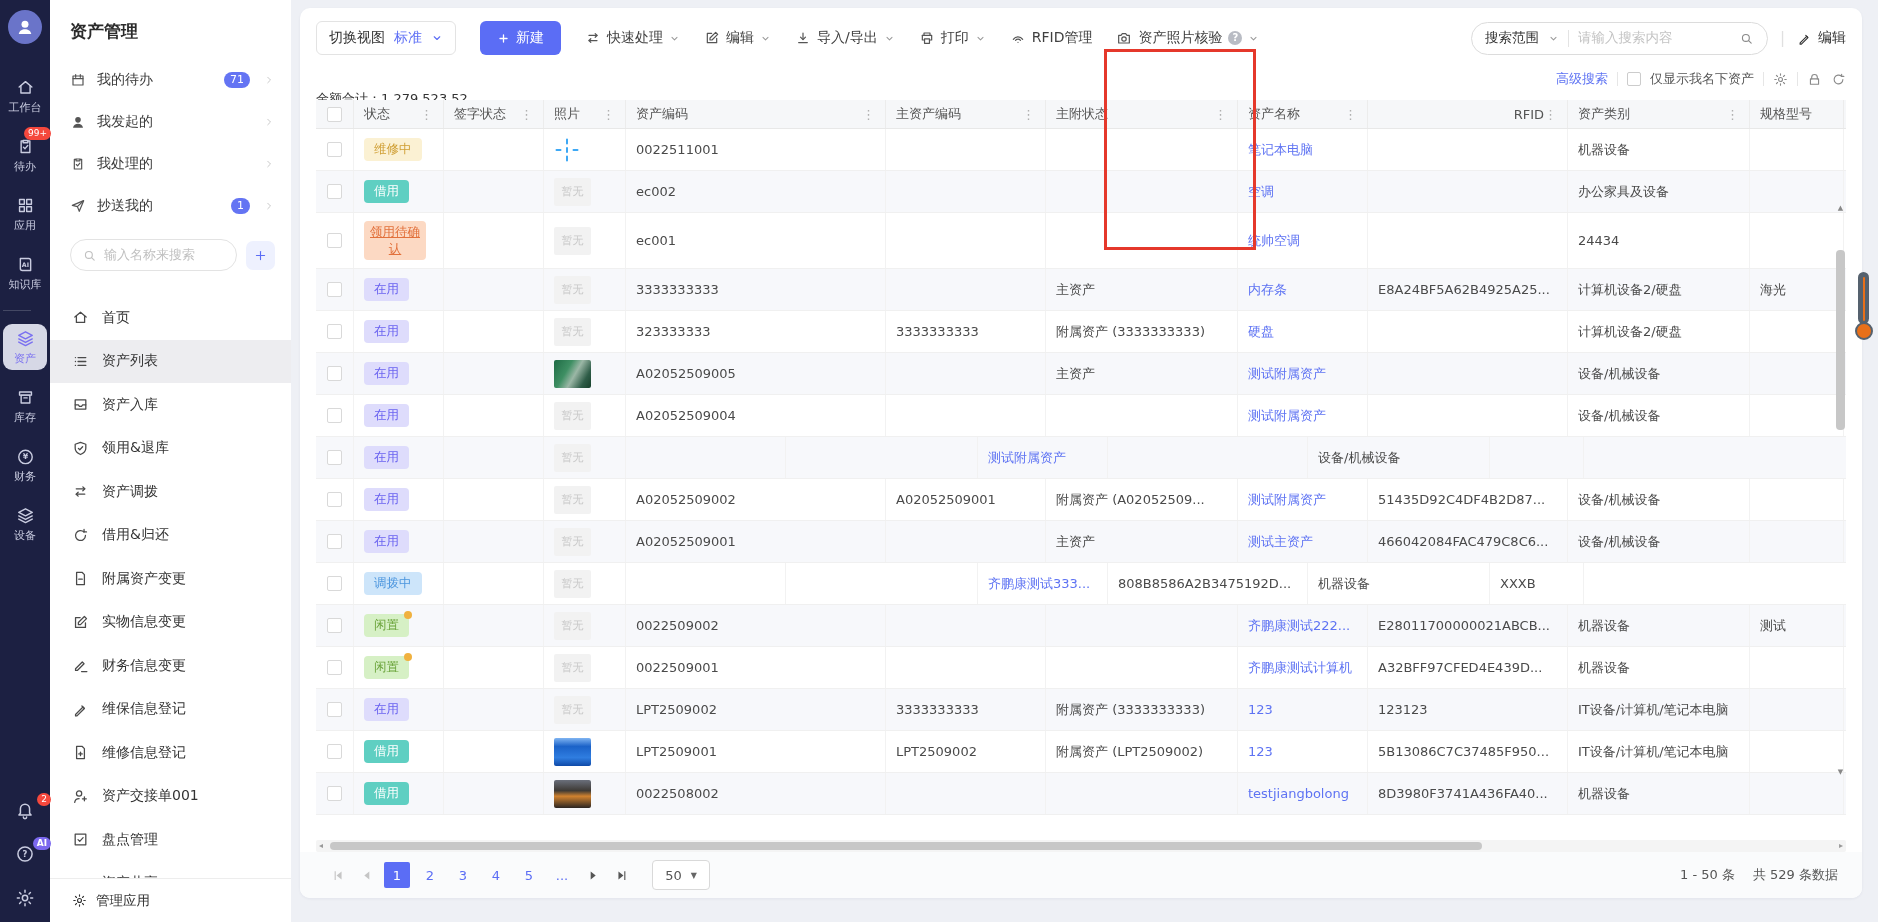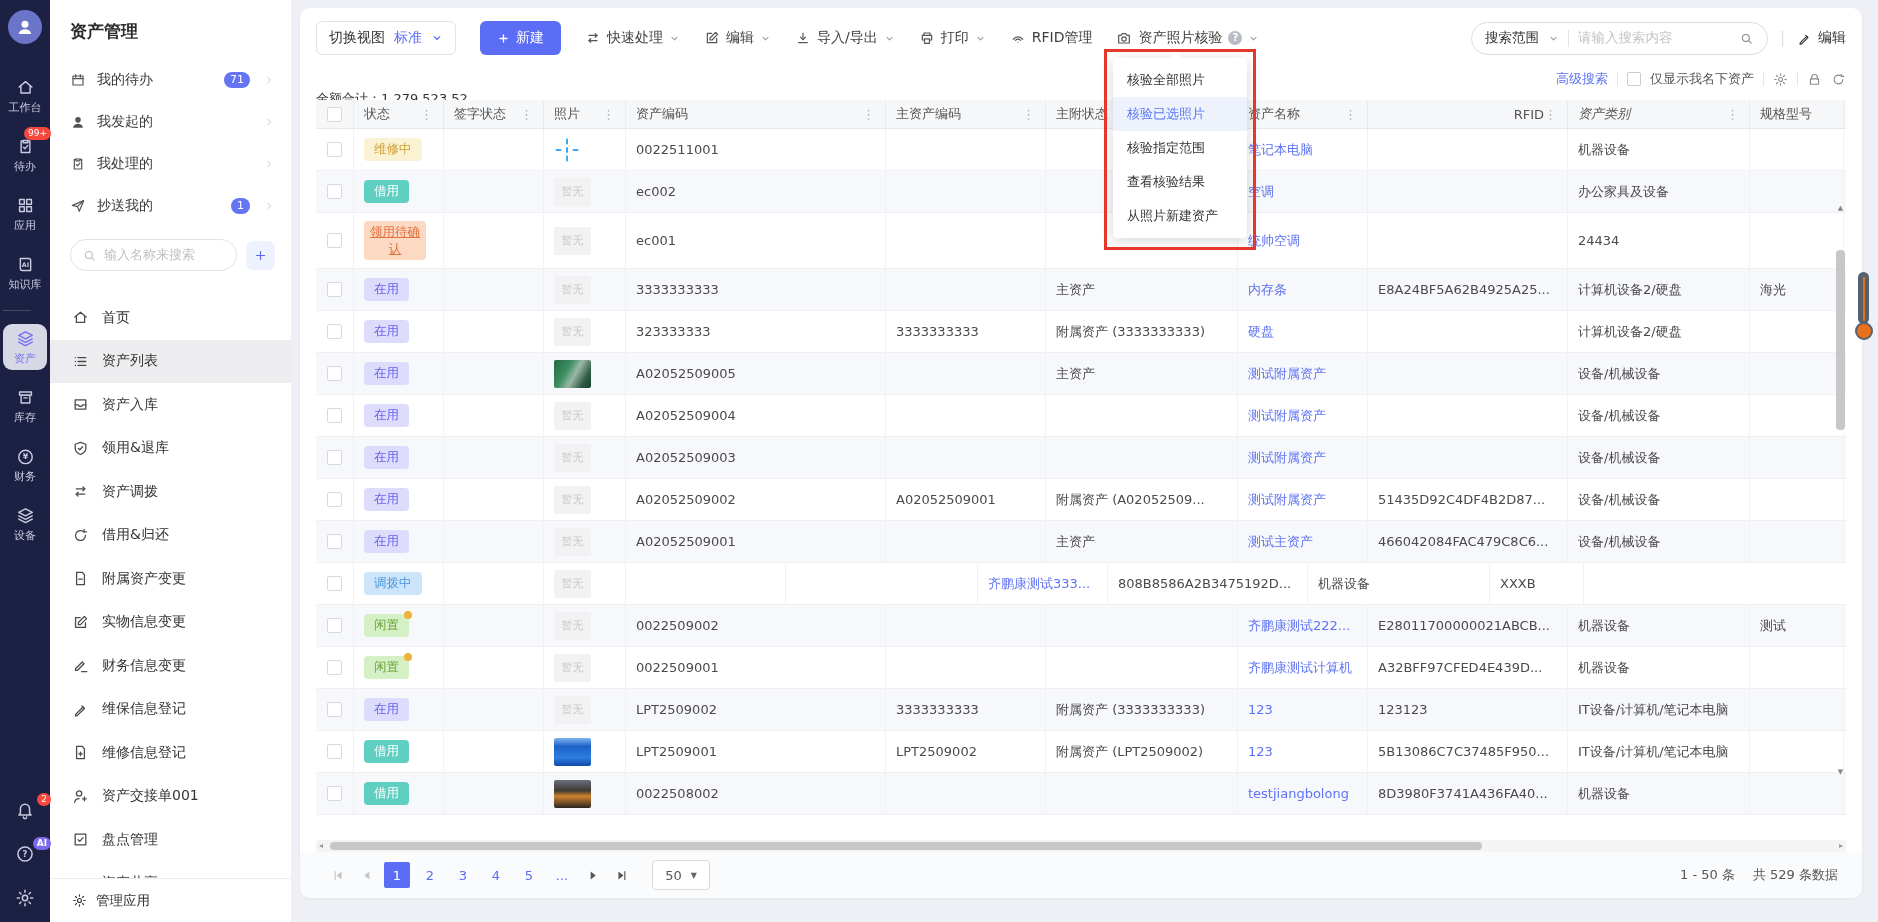--- a/index.html
+++ b/index.html
@@ -585,30 +585,20 @@
         <div class="edit-link">
           <span id="edit-pencil">
               <svg width="15" height="15" viewBox="0 0 24 24" fill="none" stroke="currentColor" stroke-width="1.8" stroke-linecap="round" stroke-linejoin="round">
                 <path d="M5 19 15.5 8.5l2 2L7 21H5Z"></path>
                 <path d="M14 7l3 3"></path>
               </svg>
             </span>
           <span>编辑</span>
         </div>
       </div>
-      <div id="dropdown">
-        <div class="caret"></div>
-        <div id="dropdown-menu">
-            <div class="dd-item">核验全部照片</div>
-            <div class="dd-item active">核验已选照片</div>
-            <div class="dd-item">核验指定范围</div>
-            <div class="dd-item">查看核验结果</div>
-            <div class="dd-item">从照片新建资产</div>
-          </div>
-      </div>
       <div id="redbox"></div>
     </div>
 
     <div id="row2">
       <span class="amount"><span>金额合计：</span><span>1,279,523.52</span></span>
       <div id="row2-right">
         <span class="adv">高级搜索</span>
         <span class="thin-sep"></span>
         <span class="cbx"></span>
         <span>仅显示我名下资产</span>
@@ -665,21 +655,21 @@
             <span class="dots">⋮</span>
           </div>
           <div class="th" style="width: 130px;">
             <span>资产名称</span>
             <span class="dots">⋮</span>
           </div>
           <div class="th" style="width: 200px; justify-content: flex-end;">
             <span>RFID</span>
             <span class="dots">⋮</span>
           </div>
-          <div class="th" style="width: 182px; font-style: italic;">
+          <div class="th" style="width: 182px;">
             <span>资产类别</span>
             <span class="dots">⋮</span>
           </div>
           <div class="th" style="width: 94px;">
             <span>规格型号</span>
           </div>
         </div>
       <div id="tbody">
           <div class="trow">
             <div class="td colchk">
@@ -820,21 +810,20 @@
             <div class="td colchk">
               <span class="rowchk"></span>
             </div>
             <div class="td" style="width:90px">
               <span class="badge b-purple">在用</span>
             </div>
             <div class="td" style="width:100px"></div>
             <div class="td" style="width:82px">
               <span class="nophoto">暂无</span>
             </div>
-            <div class="td" style="width:260px">A02052509003</div>
             <div class="td" style="width:160px"></div>
             <div class="td" style="width:192px"></div>
             <div class="td link" style="width:130px">测试附属资产</div>
             <div class="td" style="width:200px"></div>
             <div class="td" style="width:182px">设备/机械设备</div>
             <div class="td" style="width:94px"></div>
           </div>
           <div class="trow">
             <div class="td colchk">
               <span class="rowchk"></span>

